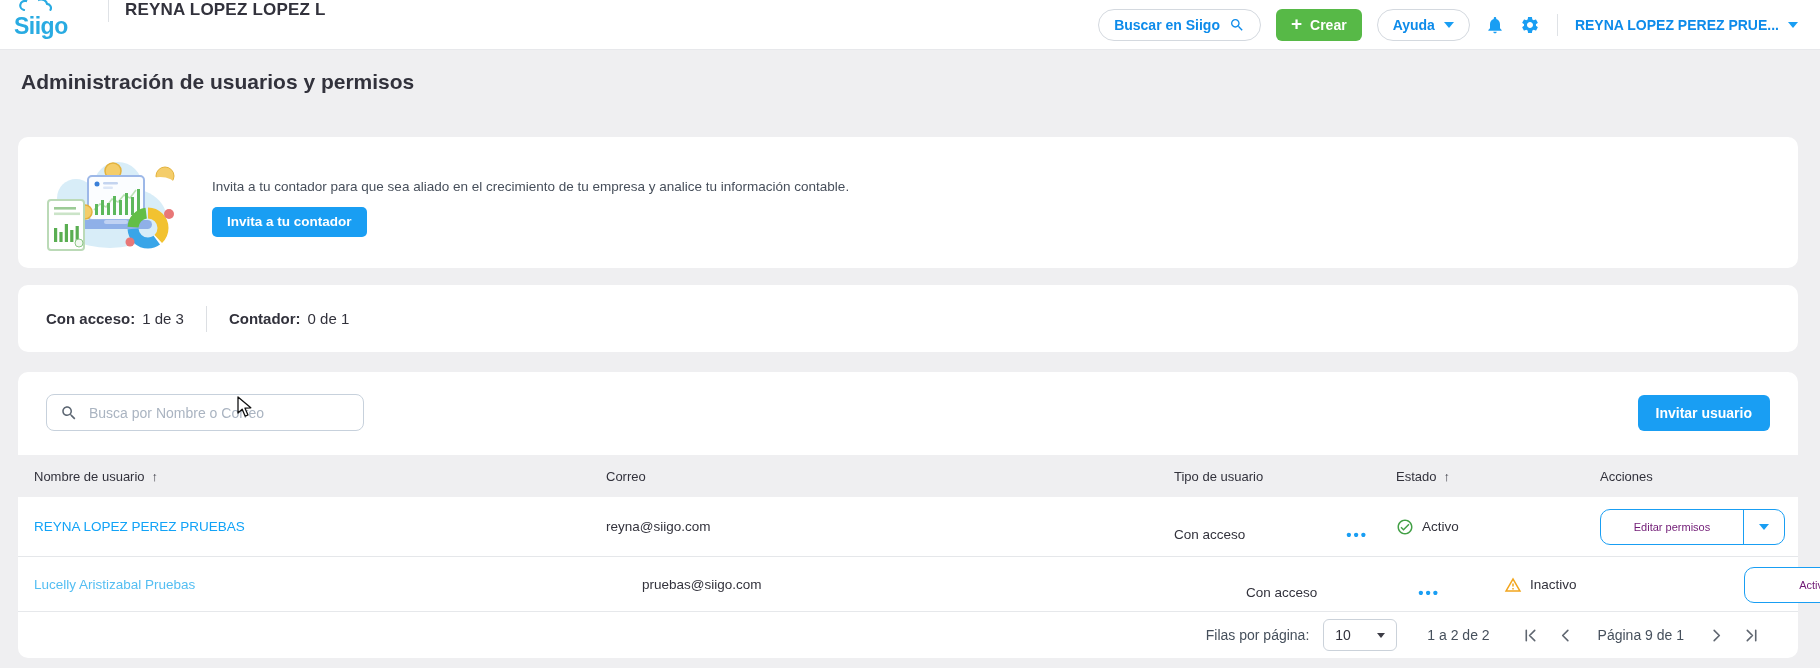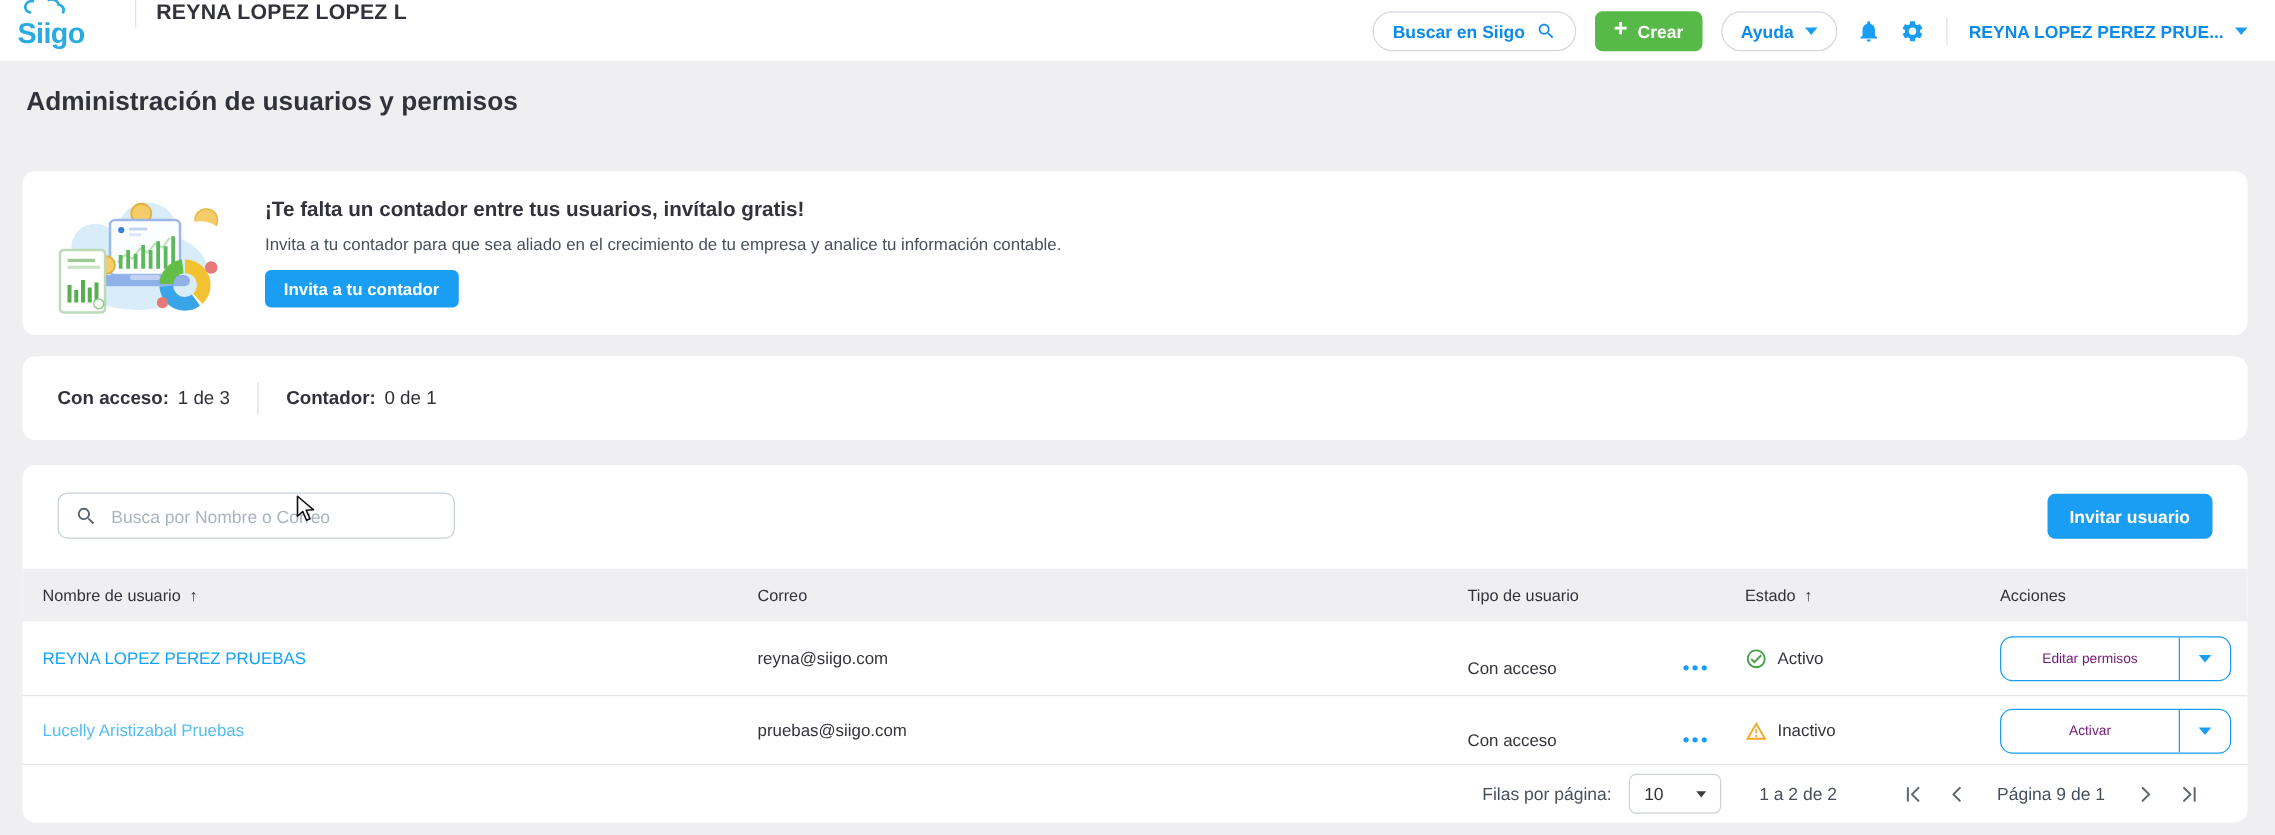--- a/index.html
+++ b/index.html
@@ -58,40 +58,40 @@
              font-size:14px; font-weight:600; padding:0 18px; cursor:pointer; font-family:inherit;}
 
   .thead{ margin-top:24px; height:42px; background:#EFEFF1; display:grid;
           grid-template-columns:572px 568px 222px 204px 1fr; align-items:center;
           padding-left:16px; font-size:13px; color:#32323C; }
   .th{ display:flex; align-items:flex-end; gap:7px; }
   .sort{ font-size:13px; color:#32323C; }
   .trow{ height:60px; border-bottom:1px solid #E5E7EA; display:grid;
          grid-template-columns:572px 568px 222px 204px 1fr; align-items:center;
          padding-left:16px; font-size:13.5px; }
-  .trow.r2{ height:55px; border-bottom:none; }
+  .trow.r2{ height:55px; border-bottom:none;gap:36px; }
   .link{ color:#12A3F7; cursor:pointer; }
   .link.light{ color:#54BEF2; }
   .cell-tipo{ display:flex; align-items:center; justify-content:space-between; padding-right:28px;margin-top:16px; }
   .dots{ color:#199EF3; font-size:15px; font-weight:700; letter-spacing:2px; cursor:pointer; }
   .cell-estado{ display:flex; align-items:center; gap:8px; }
   .split-btn{ width:185px; height:36px; border:1.5px solid #199EF3; border-radius:10px;
               display:flex; overflow:hidden; background:#fff; cursor:pointer; }
   .split-main{ flex:1; display:flex; align-items:center; justify-content:center;
                color:#701a75; font-size:11px; border-right:1.5px solid #199EF3; }
   .split-caret{ width:40px; display:flex; align-items:center; justify-content:center; }
 
   .pagination{ position:absolute; left:0; right:0; bottom:0; height:47px; border-top:1px solid #E6E8EB;
                display:flex; align-items:center; justify-content:flex-end; padding-right:36px;
                font-size:14px; color:#46505C; gap:14px; }
   .select{ width:74px; height:32px; border:1px solid #CBD2DA; border-radius:6px; display:flex;
            align-items:center; justify-content:space-between; padding:0 11px; cursor:pointer;
            margin-right:16px; color:#32323C;}
   .select .caret{ border-top-color:#3C3C46; border-left-width:4px; border-right-width:4px; border-top-width:5px;}
-  .range{ margin-right:36px; }
+  .range{ margin-right:16px; }
   .pgbtn{ display:flex; align-items:center; cursor:pointer; padding:0 3px; }
   .pgtext{ margin:0 8px; }
 
   .cursor{ position:absolute; left:236px; top:396px; z-index:6; }
 </style>
 </head>
 <body>
 
 <div class="app">
 
@@ -190,21 +190,20 @@
       <g fill="#5AAE52">
         <rect x="10" y="78" width="3.2" height="14"></rect>
           <rect x="15.4" y="82" width="3.2" height="10"></rect>
         <rect x="20.8" y="74" width="3.2" height="18"></rect>
           <rect x="26.2" y="80" width="3.2" height="12"></rect>
         <rect x="31.6" y="76" width="3.2" height="16"></rect>
       </g>
       <circle cx="35" cy="93" r="4" fill="#F2F9F1" stroke="#8CC686"></circle>
     </svg>
     <div>
-      <div class="banner-title">¡Te falta un contador entre tus usuarios, invítalo gratis!</div>
       <div class="banner-desc">Invita a tu contador para que sea aliado en el crecimiento de tu empresa y analice tu información contable.</div>
       <button class="btn-blue-sm">Invita a tu contador</button>
     </div>
   </section>
 
   <section class="card stats">
     <div class="stat">
       <b>Con acceso:</b>
       <span>1 de 3</span>
     </div>

